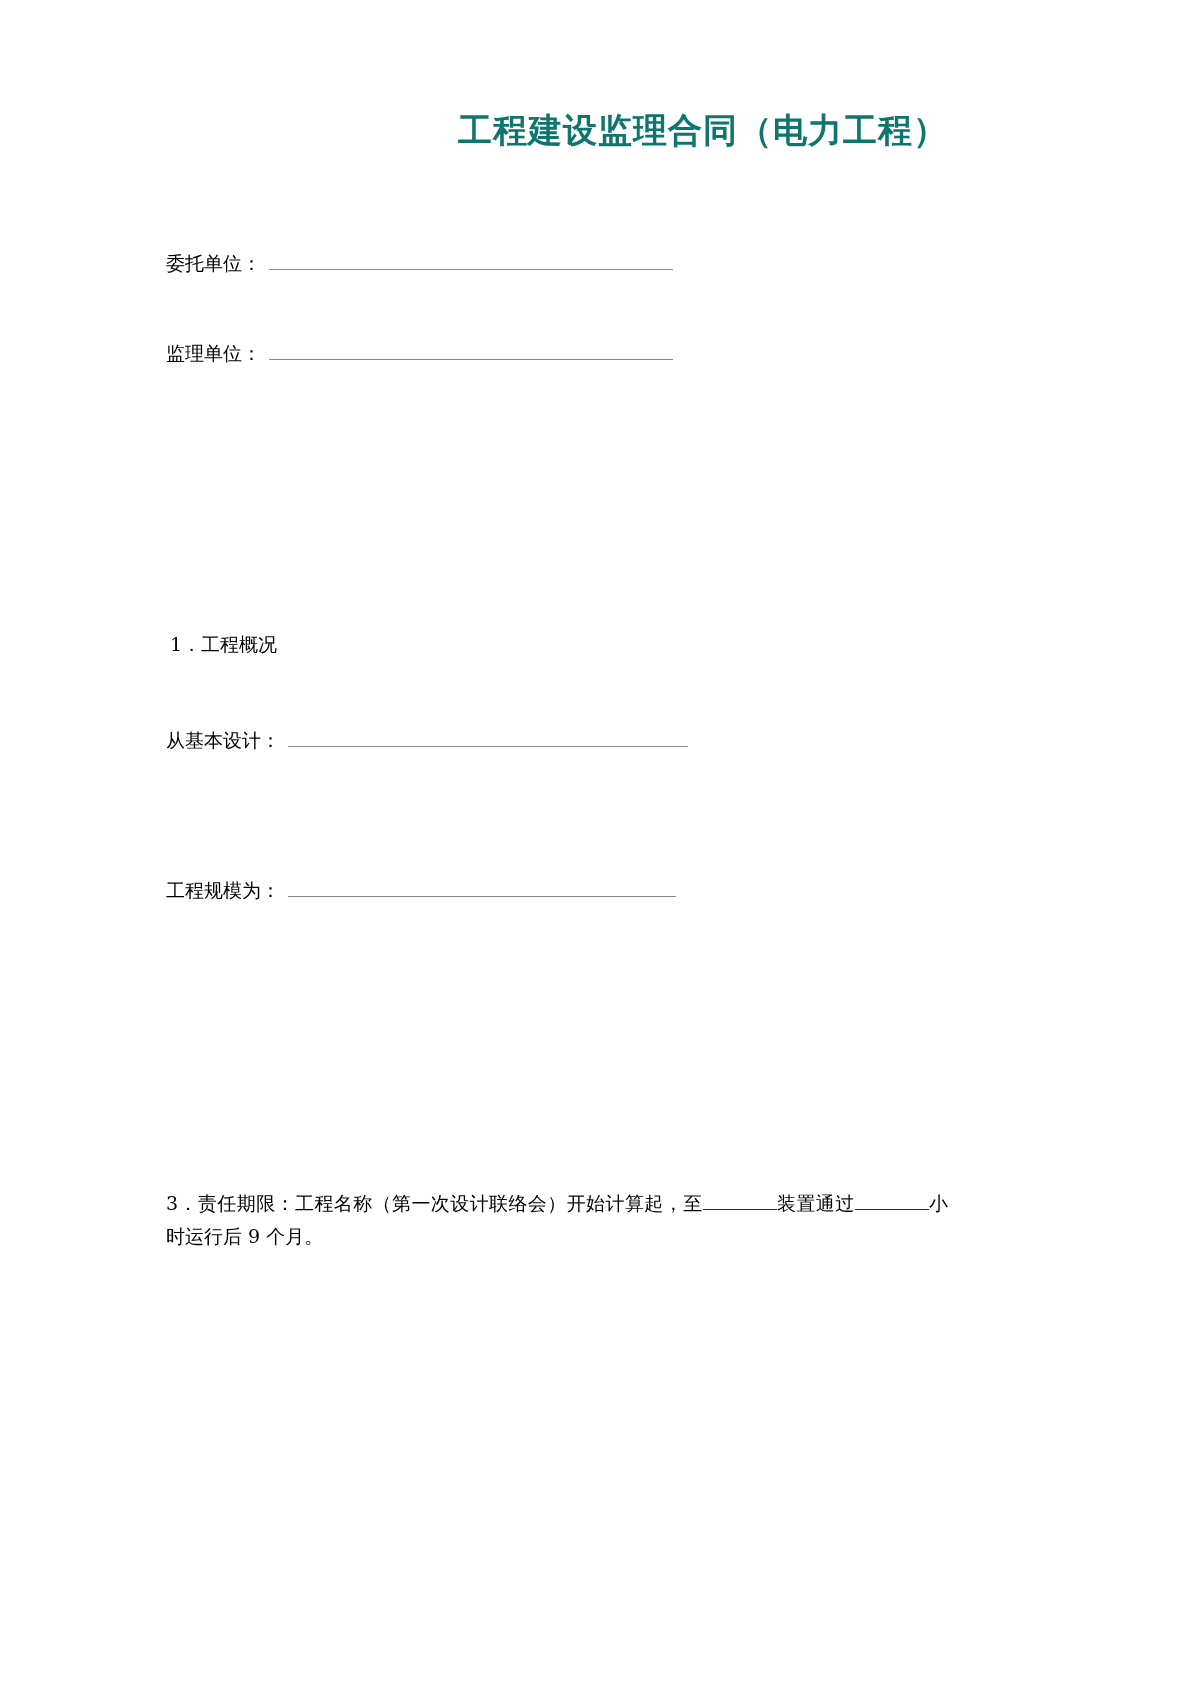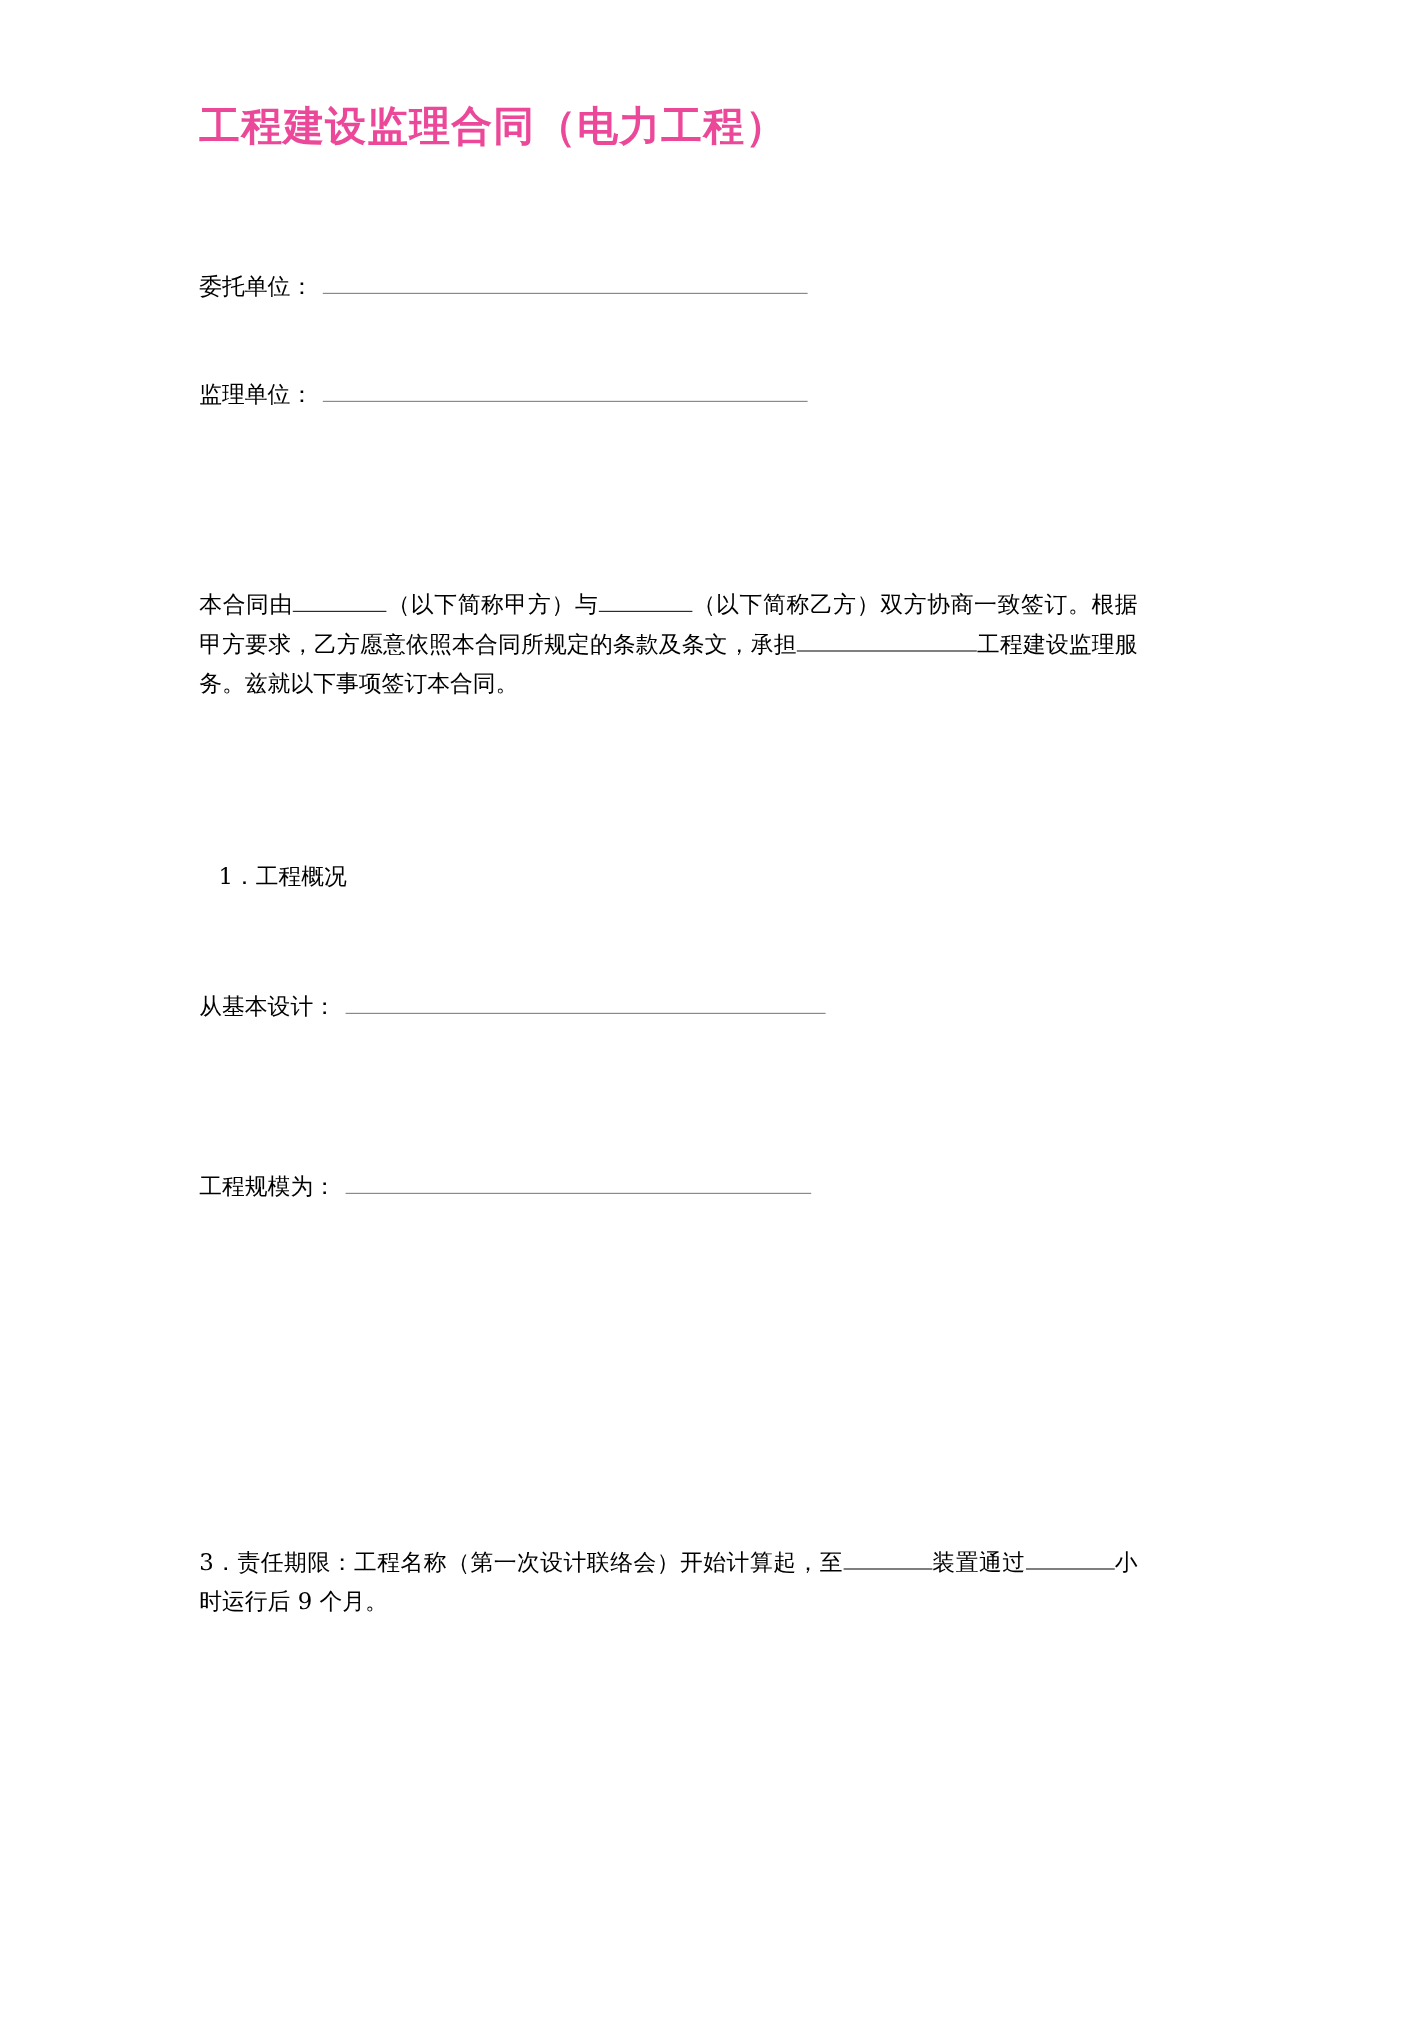--- a/index.html
+++ b/index.html
@@ -26,25 +26,25 @@
     top: 0;
     width: 782px;
   }
 
   
   .doc-title {
     font-family: "DejaVu Sans", "Liberation Sans", sans-serif;
     font-weight: bold;
     font-size: 34px;
     line-height: 1.3;
-    text-align: left;
+    text-align: right;
     letter-spacing: 1px;
     margin: 0;
-    padding-top: 84px;
-    color: #ec4899;
+    padding-top: 108px;
+    color: #0f766e;
   }
 
   
   .field-row {
     display: flex;
     align-items: baseline;
     font-size: 19px;
     line-height: 30px;
     white-space: nowrap;
     text-align: center;
@@ -84,21 +84,21 @@
   .clause {
     font-size: 19px;
     line-height: 33px;
     margin: 0;
     text-align: justify;
     text-justify: inter-ideograph;
   }
   .heading-num {
     font-size: 19px;
     line-height: 33px;
-    margin: 16px;
+    margin: 4px;
   }
 
   
   .blank {
     display: inline-block;
     border-bottom: 1px solid #2b2b2b;
     vertical-align: baseline;
     height: 15px;
   }
   .bk-sm  { width: 74px; }
@@ -123,21 +123,20 @@
     <div class="sp-b"></div>
 
     <div class="field-row">
       <span class="field-label">监理单位：</span>
       <span class="field-rule rule-w1"></span>
     </div>
 
     <div class="sp-c"></div>
     <div style="height:44px"></div>
 
-    <p class="para"><span>本合同由</span><span class="blank bk-md"></span><span>（以下简称甲方）与</span><span class="blank bk-md"></span><span>（以下简称乙方）双方协商一致签订。</span><span>根据甲方要求，乙方愿意依照本合同所规定的条款及条文，承担</span><span class="blank bk-lg"></span><span>工程建</span><span>设监理服务。兹就以下事项签订本合同。</span></p>
 
     <div class="sp-d"></div>
 
     <p class="heading-num"><span>1．</span><span>工程概况</span></p>
 
     <div class="sp-e"></div>
 
     <div class="field-row">
       <span class="field-label">从基本设计：</span>
       <span class="field-rule rule-w2"></span>

